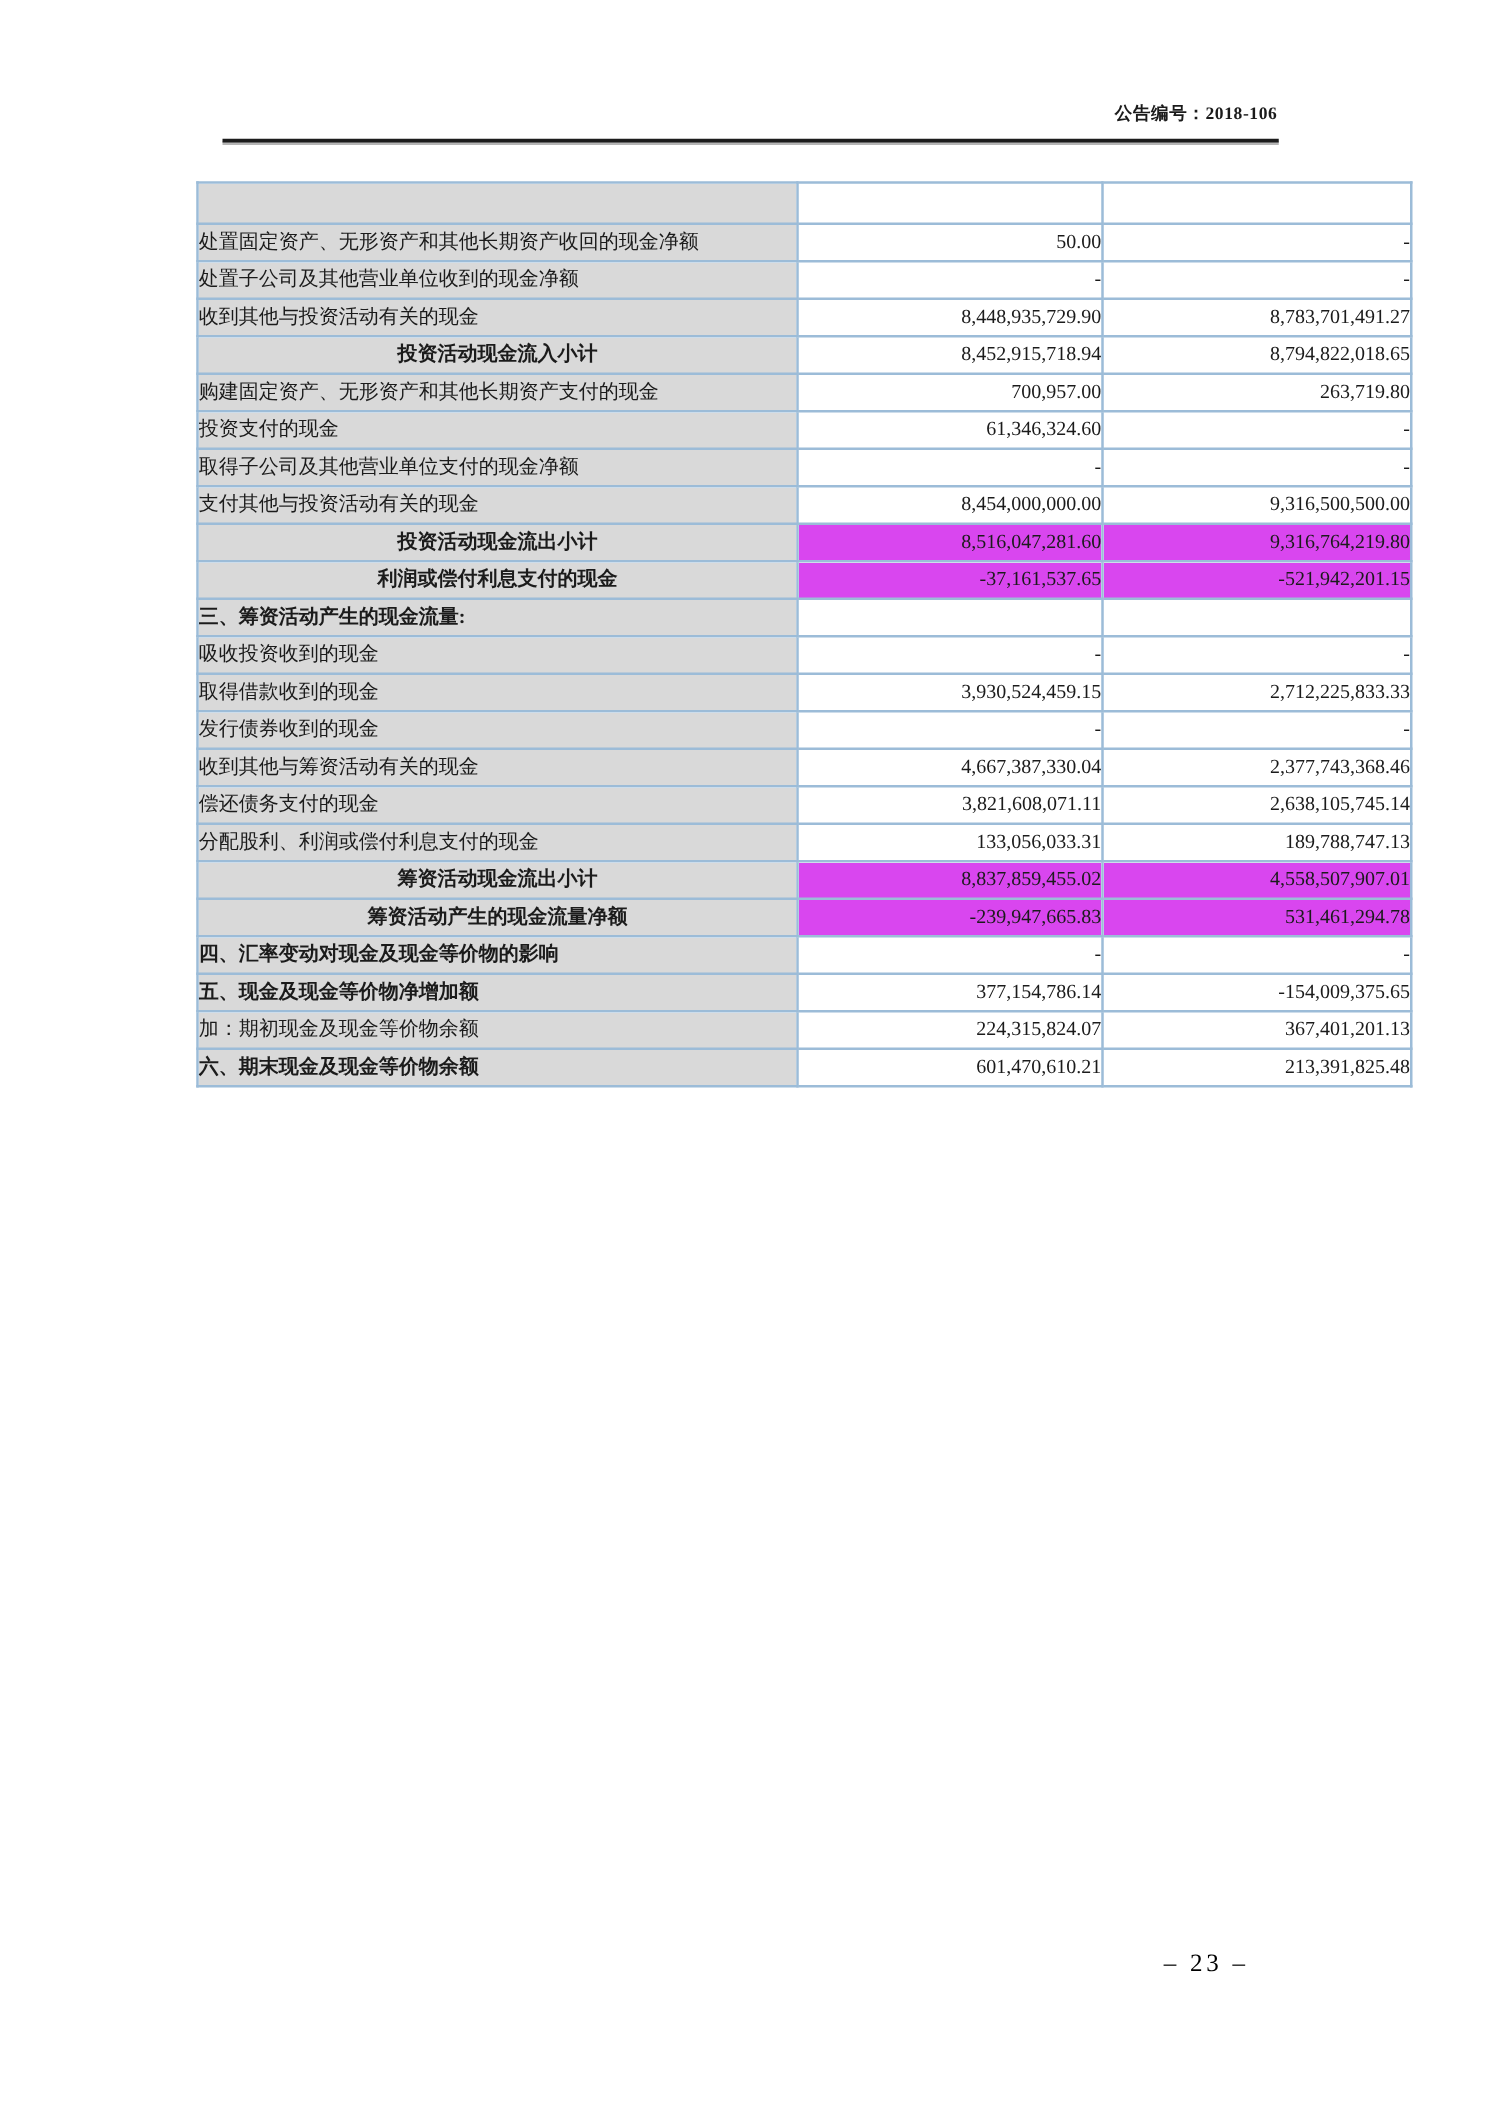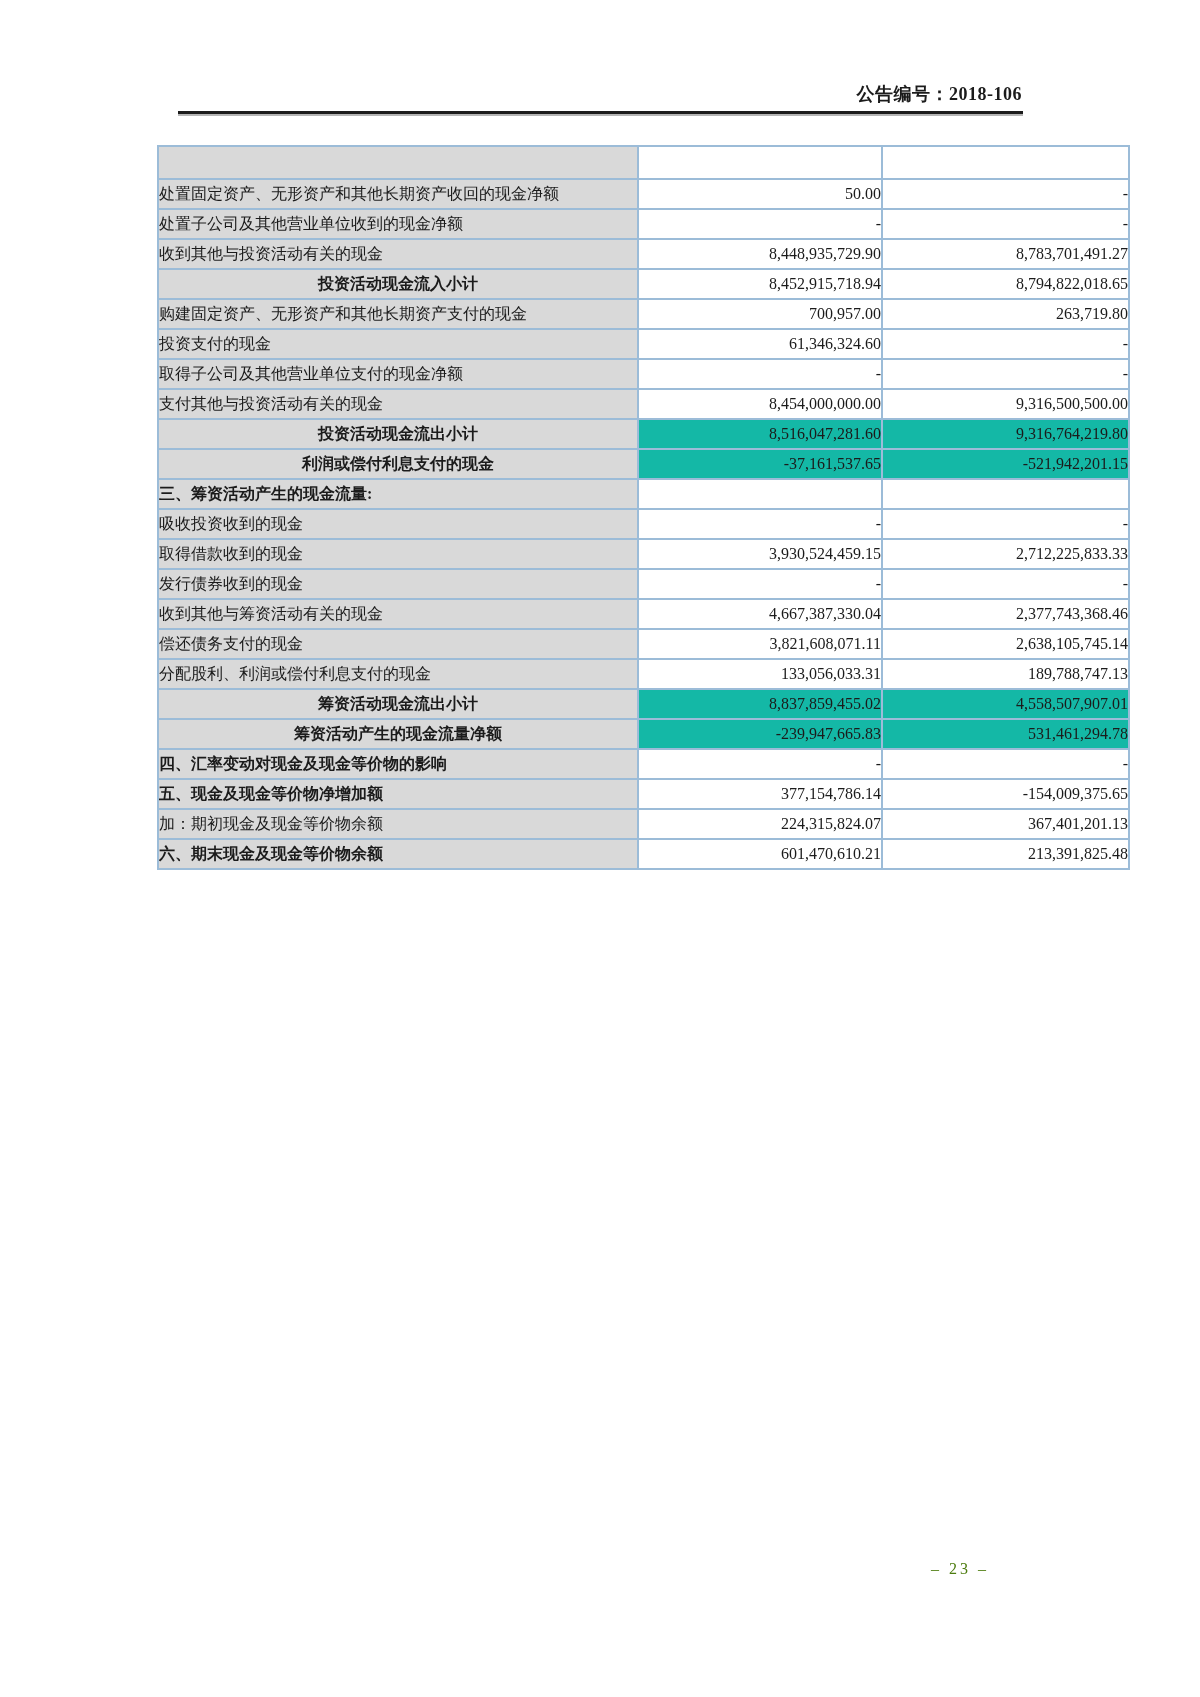--- a/index.html
+++ b/index.html
@@ -8,21 +8,21 @@
     width:1200px;height:1697px;
     margin:0 auto;
     background:#ffffff;
     font-family:"Liberation Serif","DejaVu Serif",serif;
     color:#1b1b1b;
     overflow:hidden;
   }
   .announcement{
     position:absolute;
     top:82px;right:178px;
-    font-size:18px;
+    font-size:14px;
     font-weight:bold;
     letter-spacing:0.5px;
     white-space:nowrap;
   }
   .header-rule{
     position:absolute;
     top:111px;left:178px;
     width:845px;height:3px;
     background:#1c1c1c;
     box-shadow:0 2px 0 rgba(90,90,90,0.45);
@@ -64,28 +64,28 @@
   tr.style-subtotal td.label,
   tr.style-subtotal-shaded td.label{
     text-align:center;
     padding-left:0;
     font-weight:bold;
   }
   tr.style-section td.label{
     font-weight:bold;
   }
   tr.style-subtotal-shaded td.num{
-    background:#14b8a6;
+    background:#d946ef;
   }
   .page-number{
     position:absolute;
     top:1560px;left:931px;
-    font-size:16px;
+    font-size:20px;
     letter-spacing:3px;
-    color:#4d7c0f;
+    color:#000000;
     white-space:nowrap;
   }
 </style>
 </head>
 <body>
 
 <div class="page">
 
   <div class="announcement">公告编号：2018-106</div>
 

